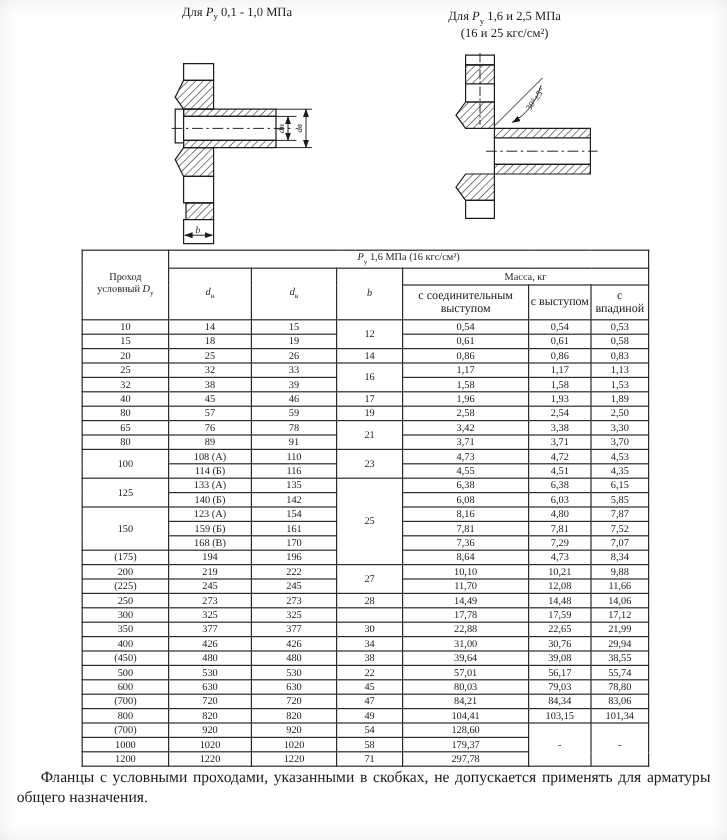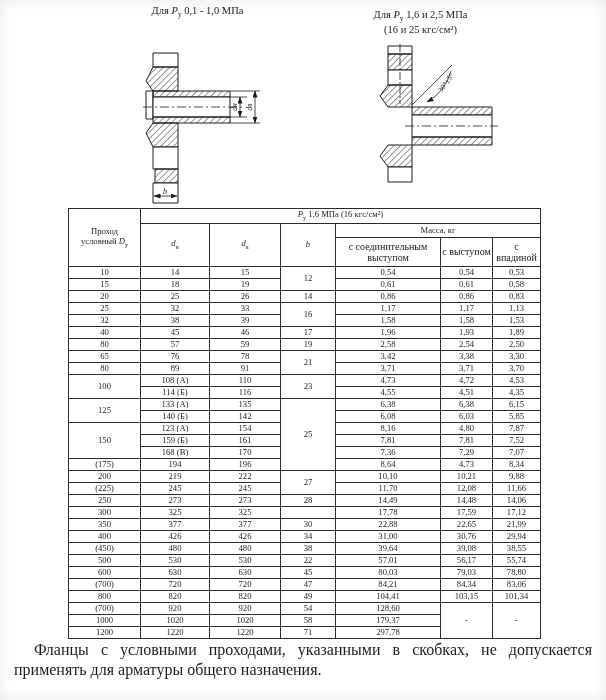--- a/index.html
+++ b/index.html
@@ -28,21 +28,21 @@
   }
   table.spec thead th{font-size:8.6px;line-height:1.15;}
   table.spec thead tr.r1 th{height:14px;}
   table.spec thead tr.r2 th{height:13px;}
   table.spec thead tr.r3 th{height:28px;font-size:10px;}
   table.spec tbody td{font-size:8.6px;height:11px;line-height:1;}
   table.spec i{font-style:italic;}
   sub{font-size:70%;}
   
   .notes{position:absolute;left:14px;top:640px;width:578px;}
-  .notes p{margin:0 0 3px 0;font-size:16px;line-height:1.22;text-align:justify;text-indent:20px;}
+  .notes p{margin:0 0 3px 0;font-size:13px;line-height:1.22;text-align:justify;text-indent:20px;}
 </style>
 </head>
 <body>
 
 <div class="page">
 
   <div class="cond cond-left">
     <div>Для <i>Р</i><sub>у</sub> 0,1 - 1,0 МПа</div>
   </div>
   <div class="cond cond-right">

